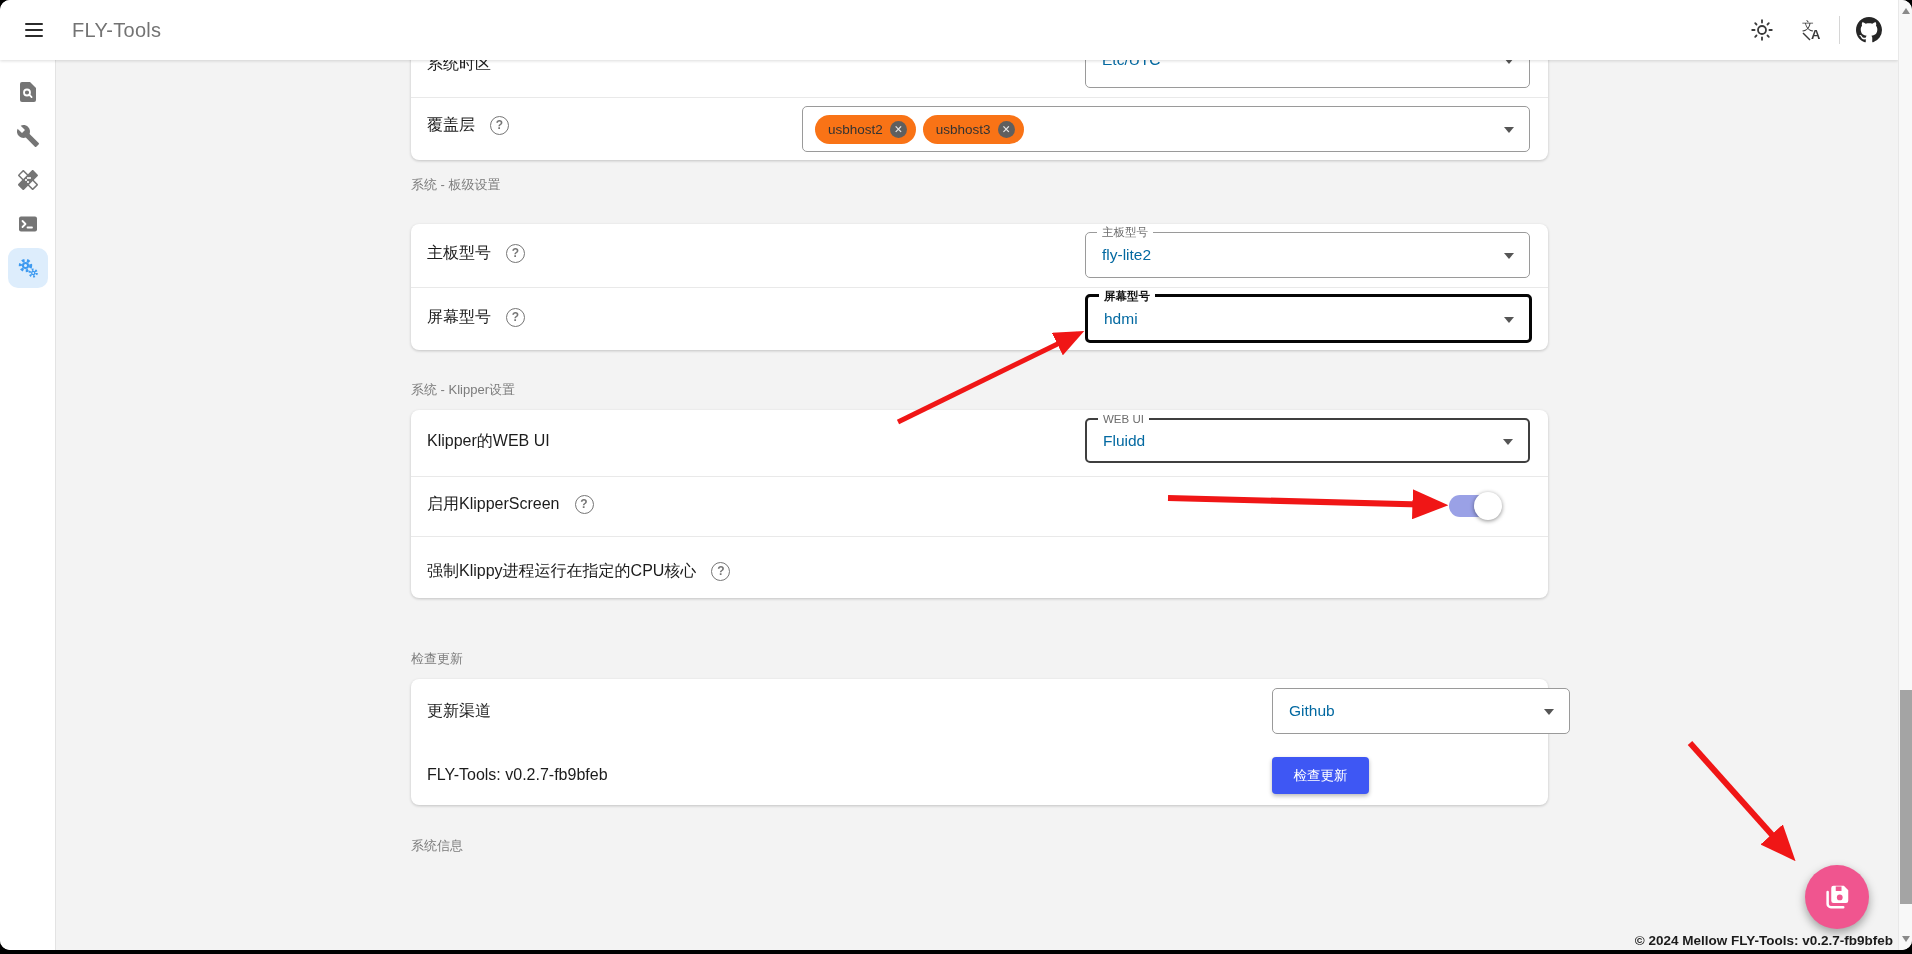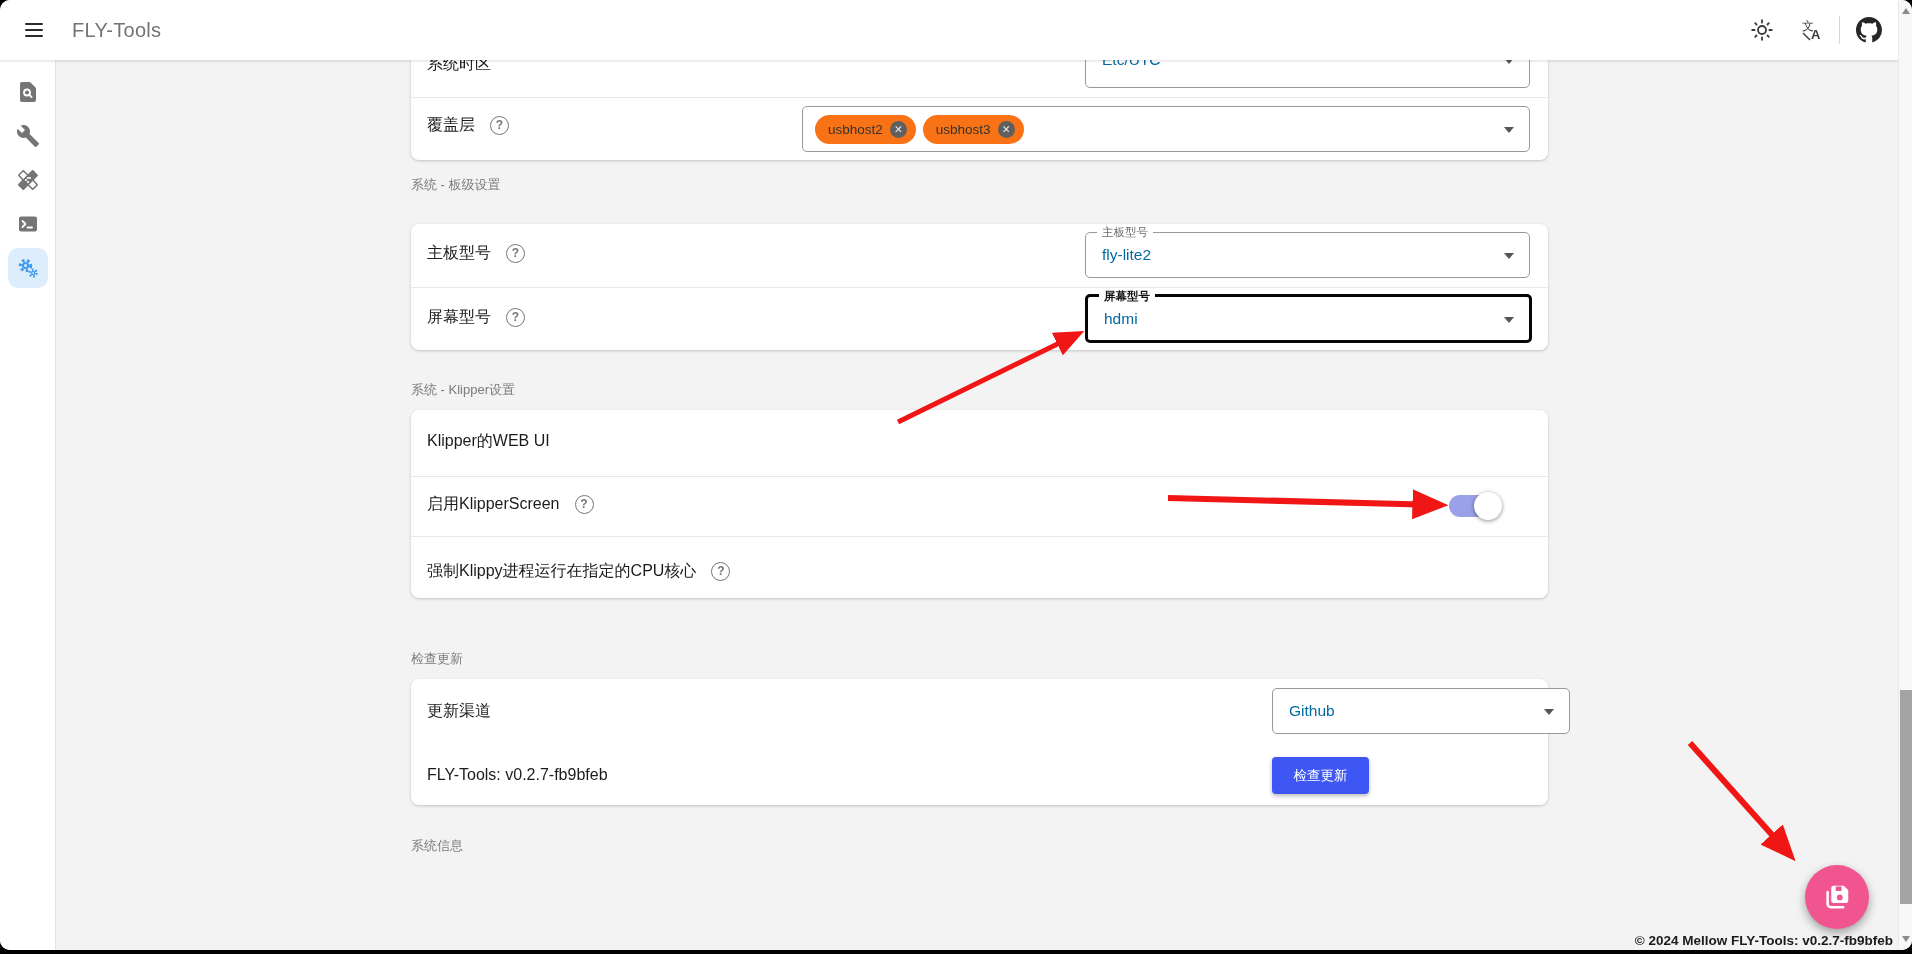--- a/index.html
+++ b/index.html
@@ -206,20 +206,25 @@
       <span class="val">hdmi</span>
       <span class="caret"></span>
     </div>
   </div>
 
   <div class="sec-title" style="top:381px">系统 - Klipper设置</div>
   <div class="card" style="top:410px;height:188px">
     <div class="row-label" style="left:16px;top:20px">
       <span>Klipper的WEB UI</span>
     </div>
+    <div class="select sel-dark" style="left:674px;top:8px;width:445px;height:45px">
+      <span class="flabel">WEB UI</span>
+      <span class="val">Fluidd</span>
+      <span class="caret"></span>
+    </div>
     <div class="divider" style="top:66px"></div>
     <div class="row-label" style="left:16px;top:83px">
       <span>启用KlipperScreen</span>
       <span class="help">?</span>
     </div>
     <div class="toggle on" style="left:1038px;top:85px">
       <span class="thumb"></span>
     </div>
     <div class="divider" style="top:126px"></div>
     <div class="row-label" style="left:16px;top:150px">

